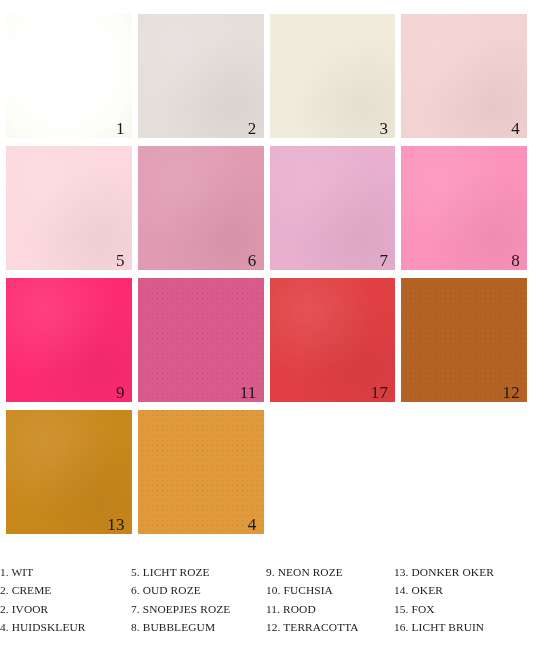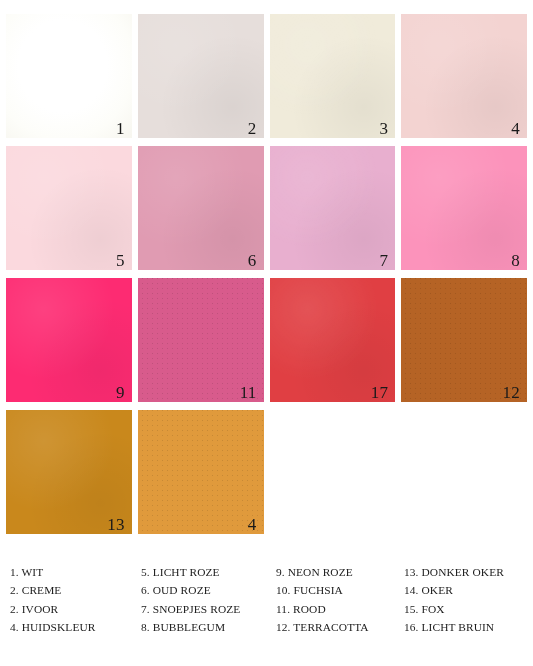--- a/index.html
+++ b/index.html
@@ -98,21 +98,20 @@
   }
 
   
   #legend {
     position: absolute;
     left: 0;
     top: 563px;
     width: 533px;
     display: grid;
     grid-template-columns: 131px 135px 128px 139px;
-    padding-left: 10px;
     box-sizing: border-box;
   }
 
   .legend-column {
     display: flex;
     flex-direction: column;
   }
 
   .legend-entry {
     font-family: "Liberation Serif", "DejaVu Serif", serif;

